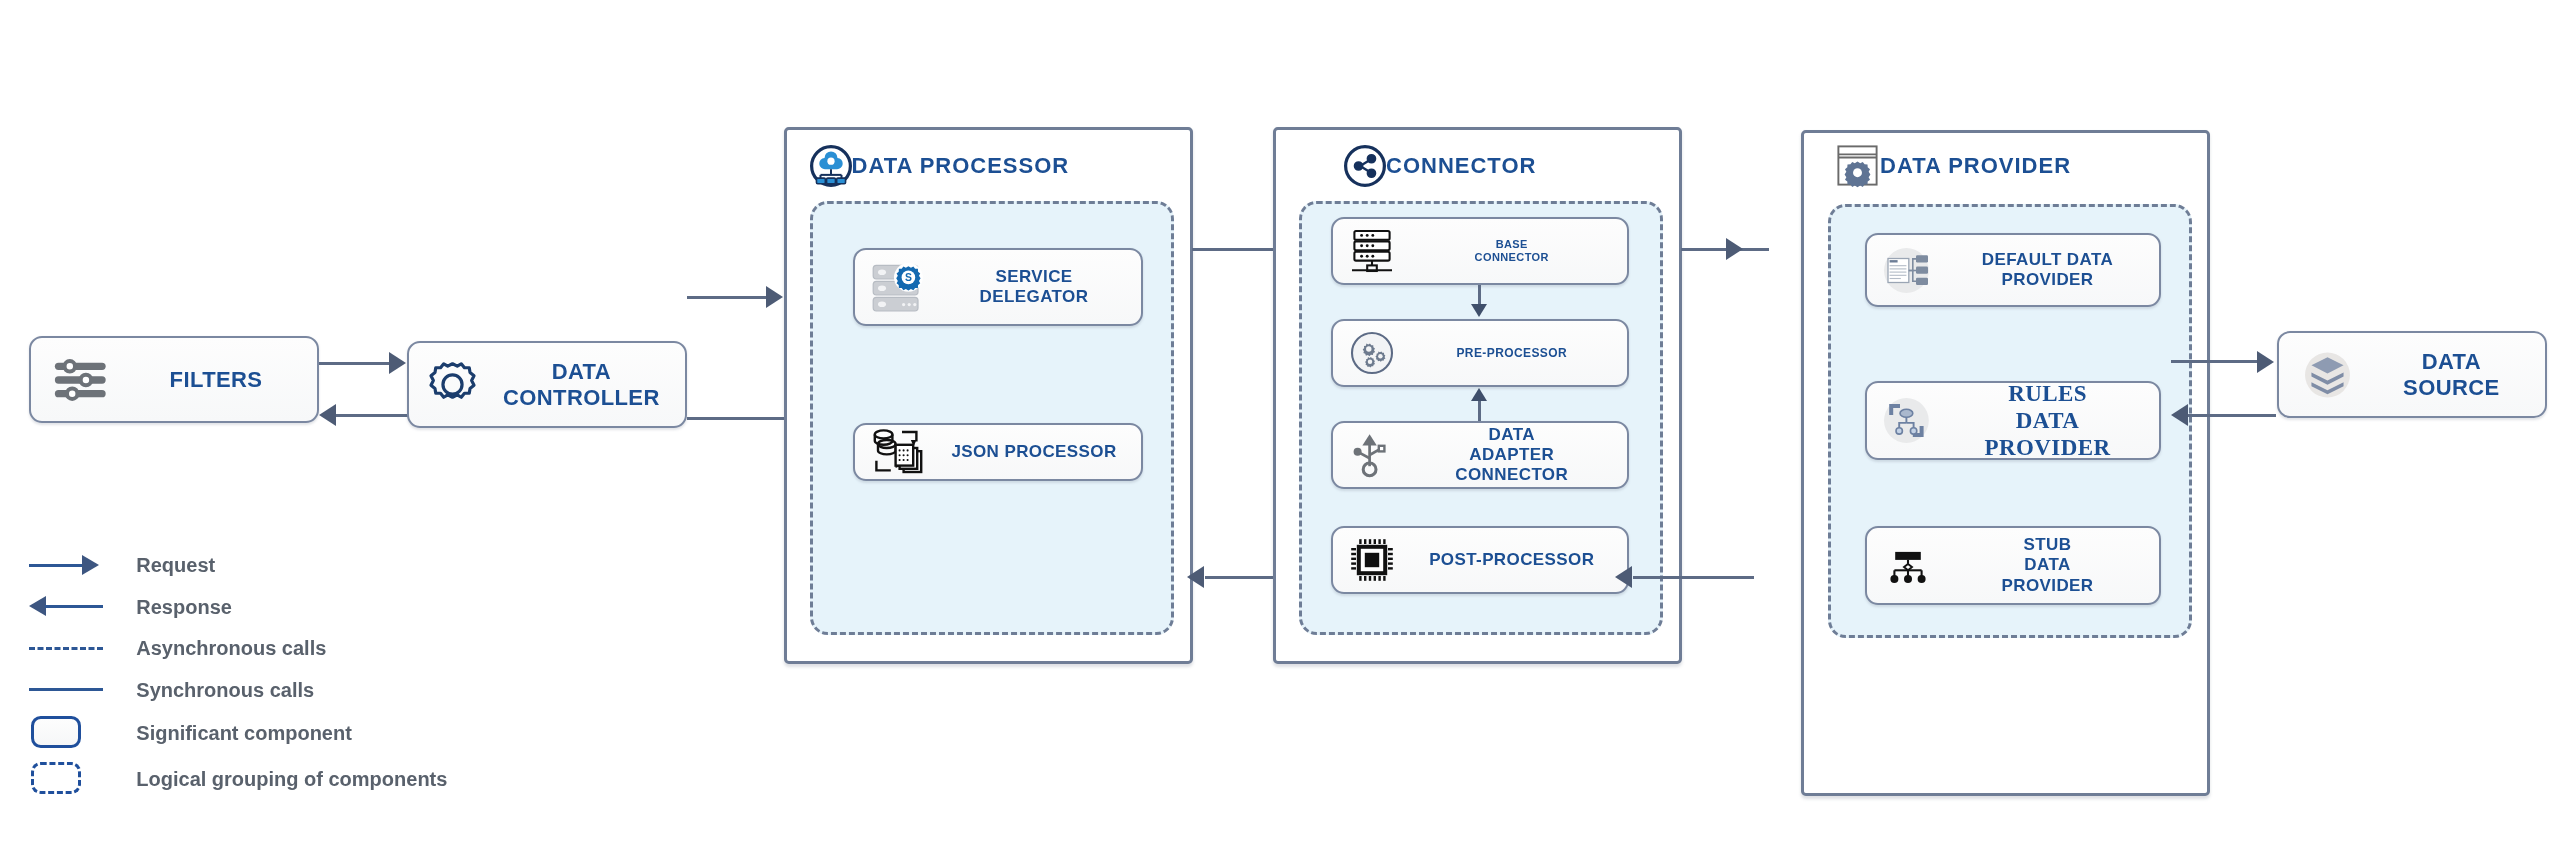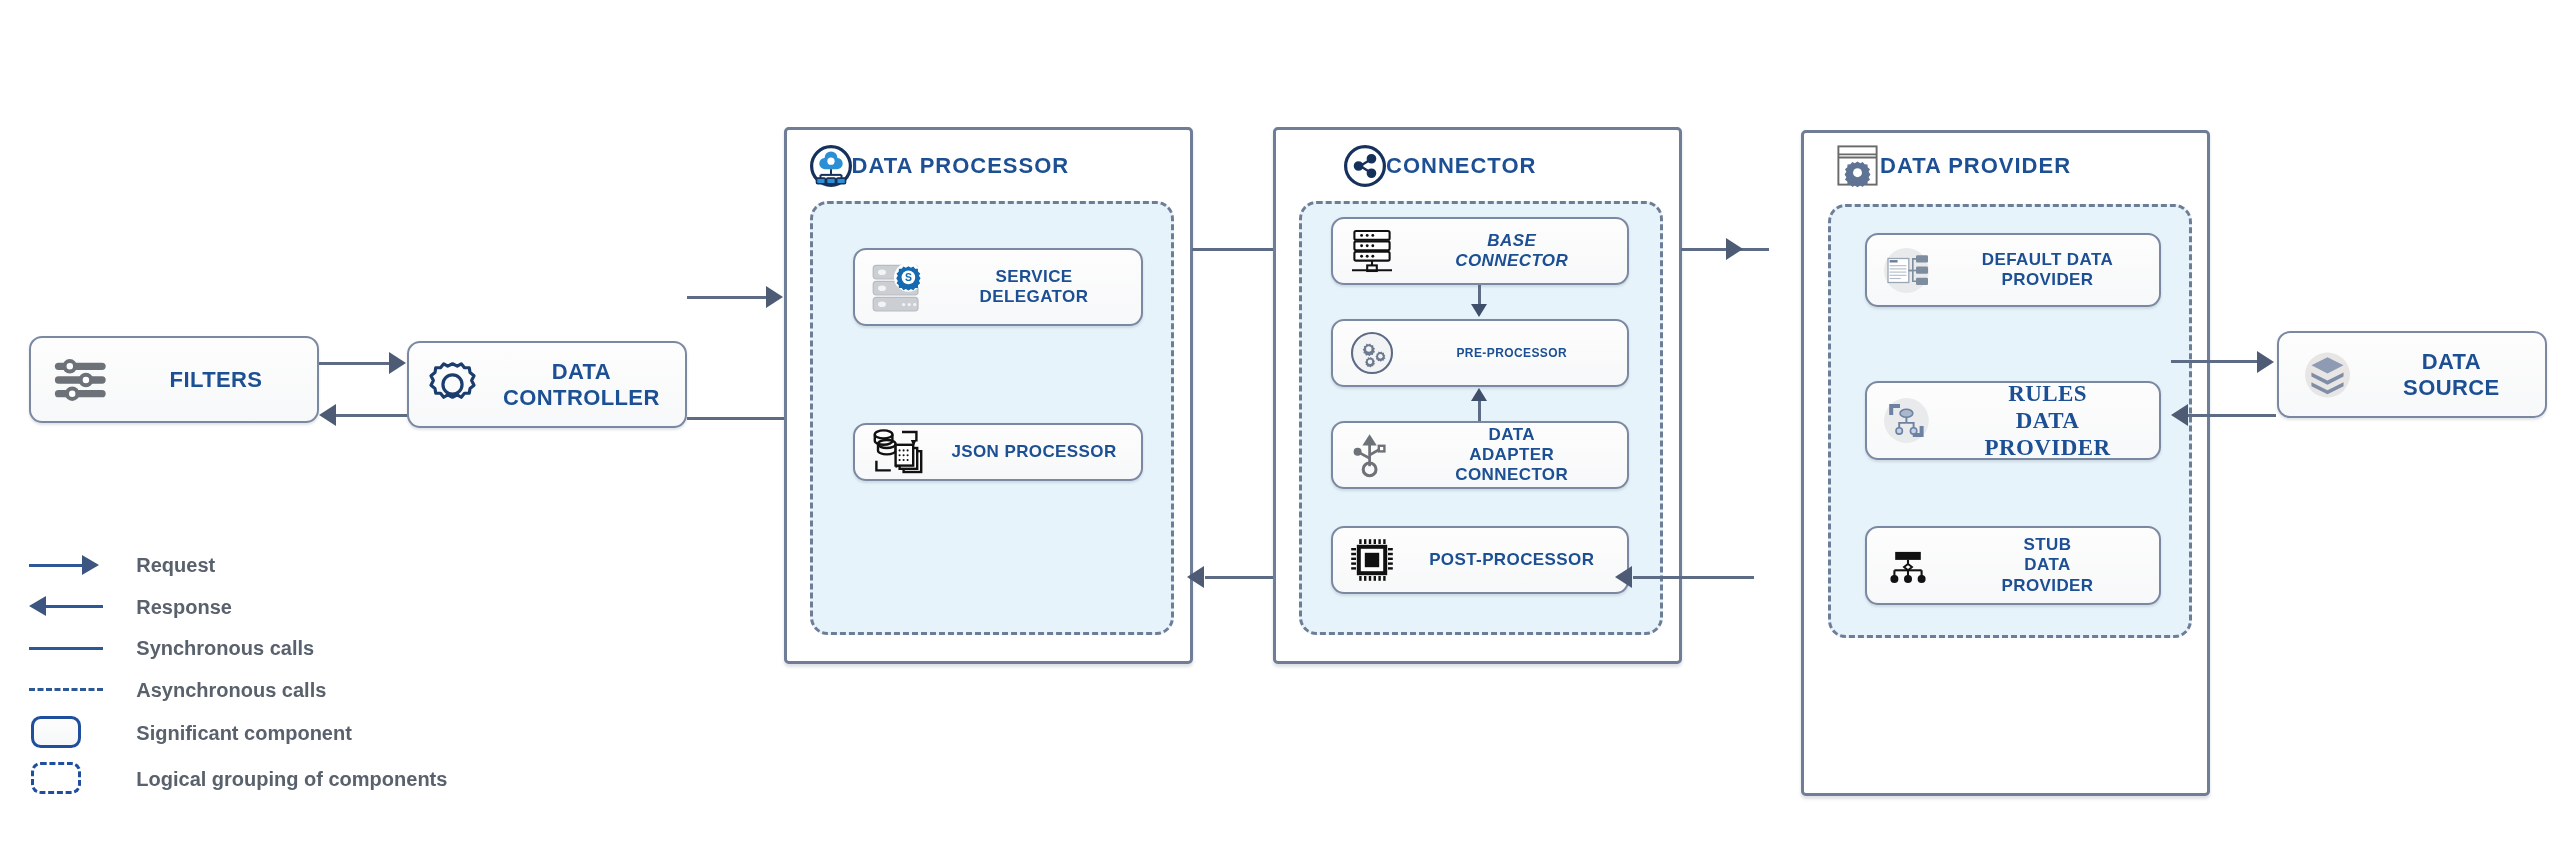--- a/index.html
+++ b/index.html
@@ -281,21 +281,21 @@
                 <circle cx="25" cy="36.5" r="1.8"></circle>
                 <circle cx="32" cy="36.5" r="1.8"></circle>
             </g>
             <g fill="none" stroke="#111111" stroke-width="2.6">
               <line x1="31" y1="42" x2="31" y2="48"></line>
               <line x1="6" y1="54" x2="56" y2="54"></line>
               <rect x="25" y="48" width="12" height="7"></rect>
             </g>
           </svg>
         </span>
-        <span class="comp-label" style="font-size:17px; flex:1;font-style:italic;">BASE
+        <span class="comp-label" style="font-size:11px; flex:1;">BASE
 CONNECTOR</span>
       </div>
 
       <div class="line-v" style="left:176px; top:81px; height:21px;"></div>
       <div class="arrow-d" style="left:169px; top:100px;"></div>
 
       <div class="comp" style="left:29px; top:115px; width:298px; height:68px; padding-left:14.5px;">
         <span style="flex:0 0 auto;">
           <svg width="50" height="48" viewBox="0 0 62 60">
             <circle cx="31" cy="30" r="25" fill="#f2f3f5" stroke="#5d6b85" stroke-width="2.6"></circle>
@@ -512,34 +512,34 @@
     </div>
 
     <div class="legend-row">
       <span class="legend-art">
         <span class="lg-arrow-l" style="left:0;"></span>
         <span class="lg-line" style="left:16px; width:58px;"></span>
       </span>
       <span class="legend-text">Response</span>
     </div>
 
+    <div class="legend-row">
+      <span class="legend-art">
+        <span class="lg-dash" style="left:0;"></span>
+      </span>
+      <span class="legend-text">Asynchronous calls</span>
+    </div>
+
     <div class="legend-row" style="margin-top:6.4px;">
       <span class="legend-art">
         <span class="lg-line" style="left:0; width:74px;"></span>
       </span>
       <span class="legend-text">Synchronous calls</span>
     </div>
 
-    <div class="legend-row">
-      <span class="legend-art">
-        <span class="lg-dash" style="left:0;"></span>
-      </span>
-      <span class="legend-text">Asynchronous calls</span>
-    </div>
-
     <div class="legend-row" style="height:35px; margin-top:4.8px;">
       <span class="legend-art" style="height:35px;">
         <span class="lg-solidbox"></span>
       </span>
       <span class="legend-text">Significant component</span>
     </div>
 
     <div class="legend-row" style="height:35px; margin-top:8px;">
       <span class="legend-art" style="height:35px;">
         <span class="lg-dashbox"></span>

